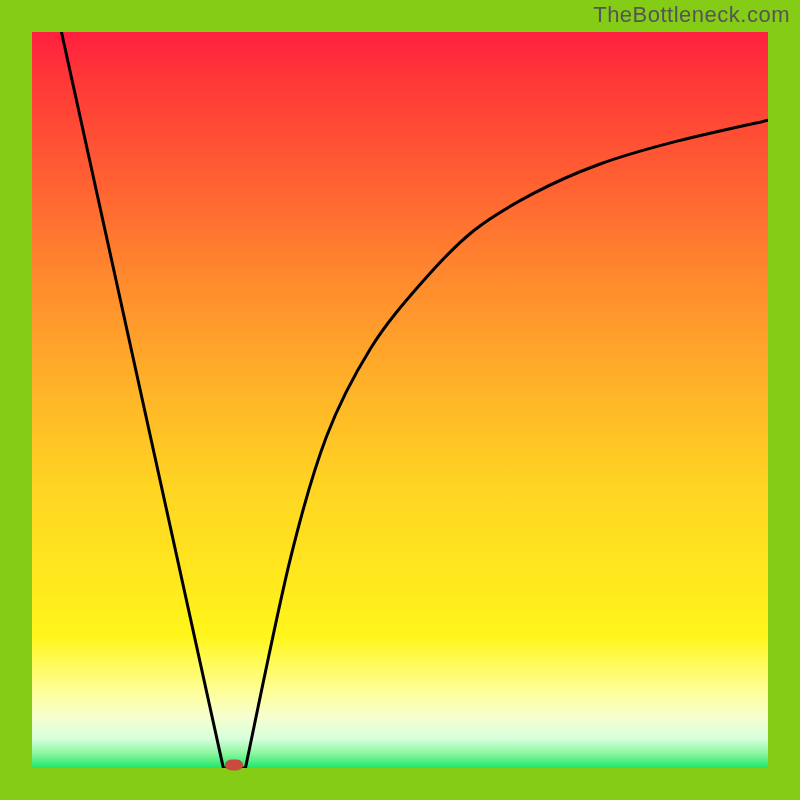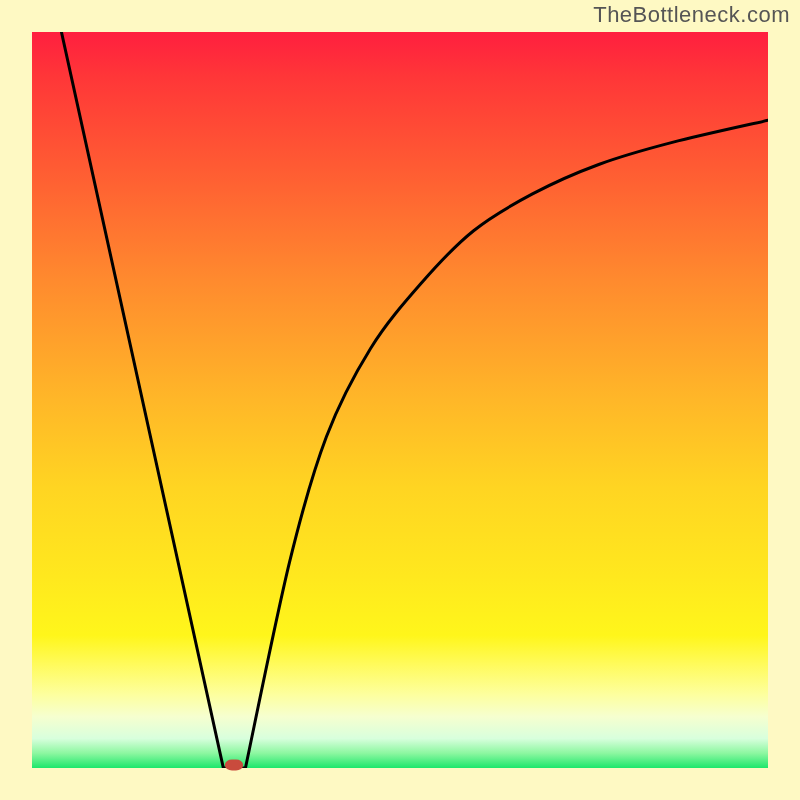--- a/index.html
+++ b/index.html
@@ -8,21 +8,21 @@
     width: 800px;
     height: 800px;
     background: #000;
     overflow: hidden;
     font-family: Arial, Helvetica, sans-serif;
   }
   .outer {
     position: relative;
     width: 800px;
     height: 800px;
-    background: #fef9c3;
+    background: #84cc16;
   }
   .watermark {
     position: absolute;
     top: 2px;
     right: 10px;
     color: #555;
     font-size: 22px;
     font-weight: 500;
     letter-spacing: 0.5px;
     z-index: 30;

